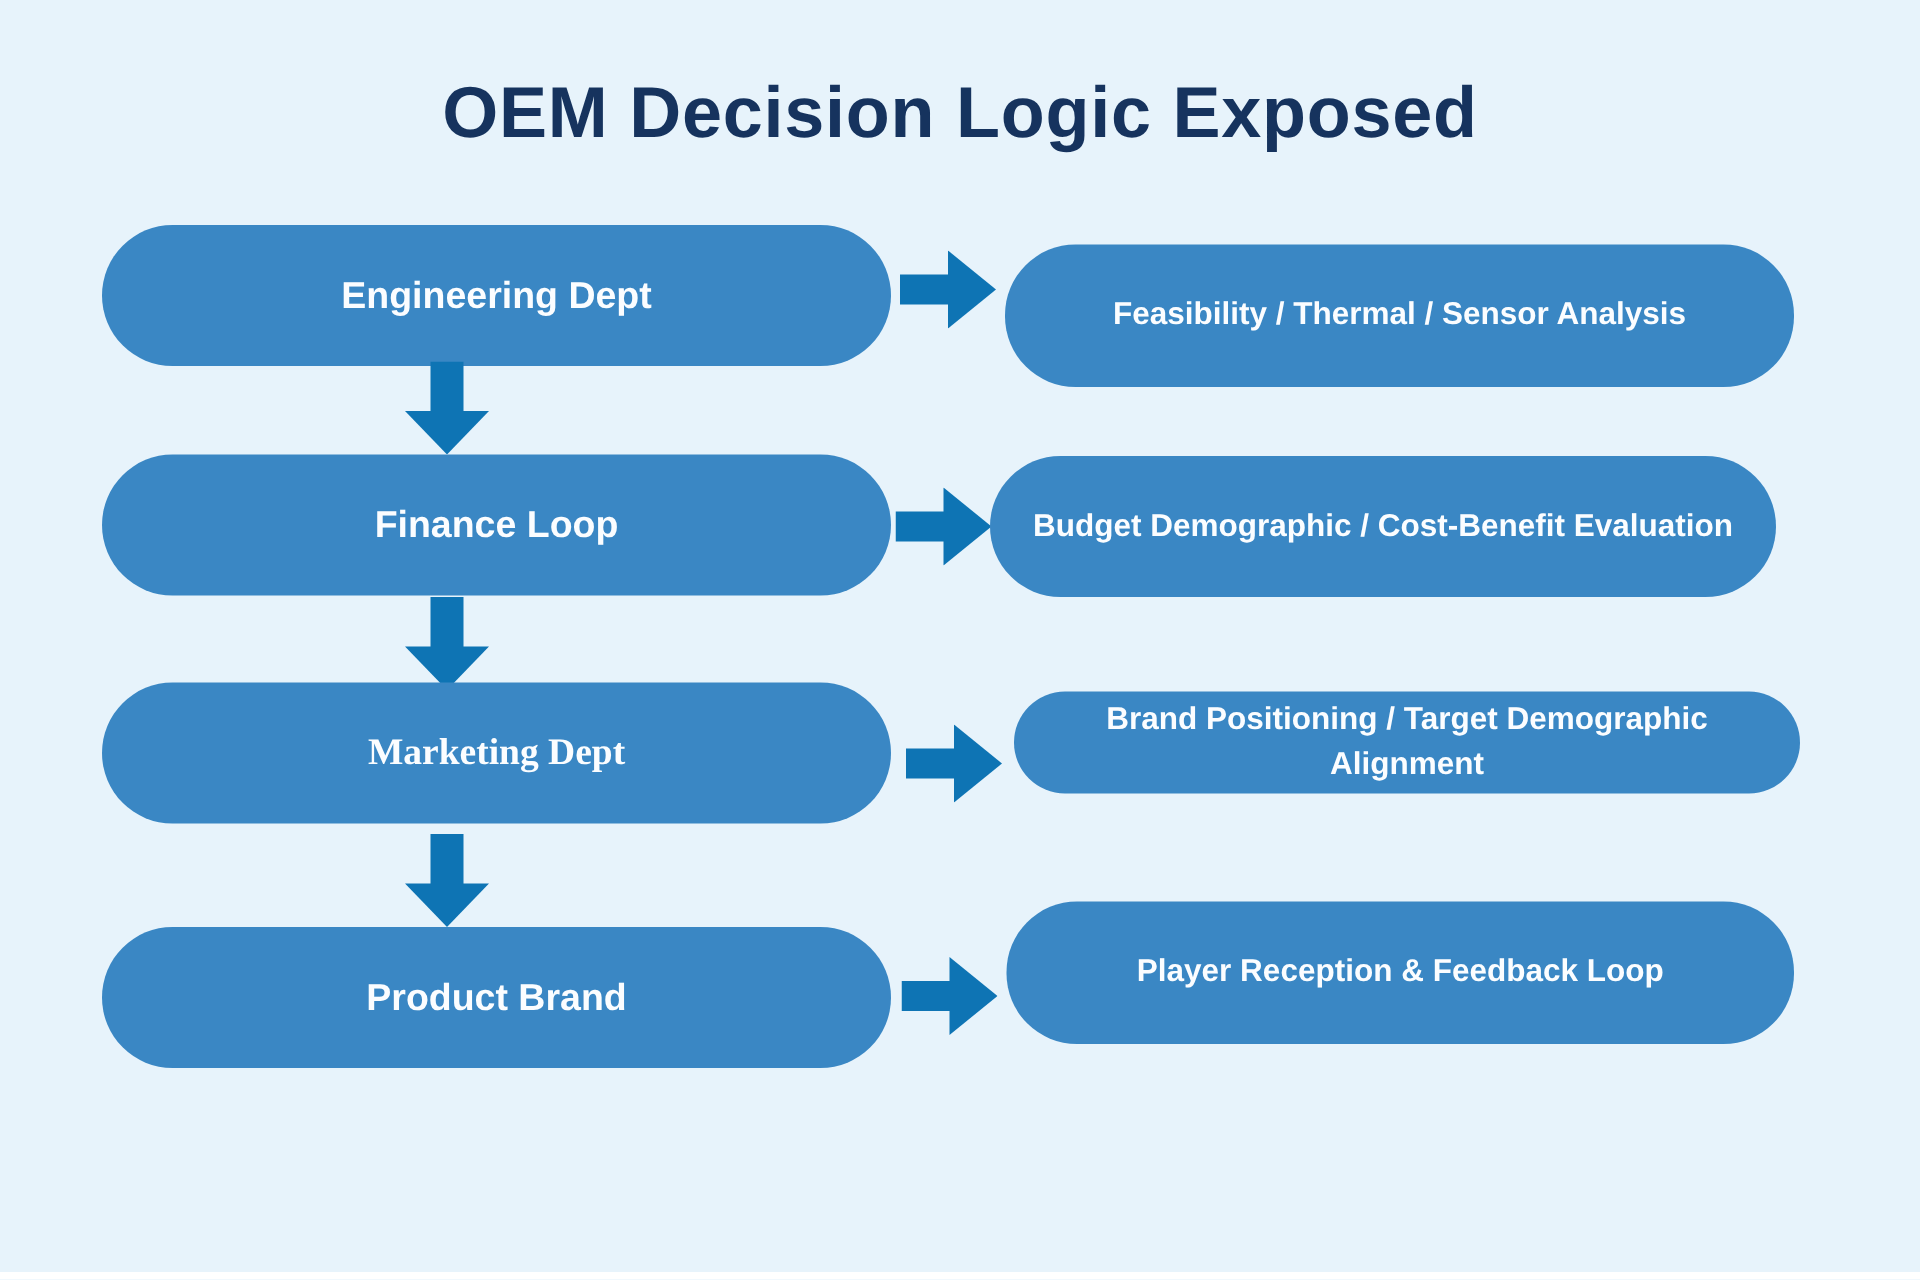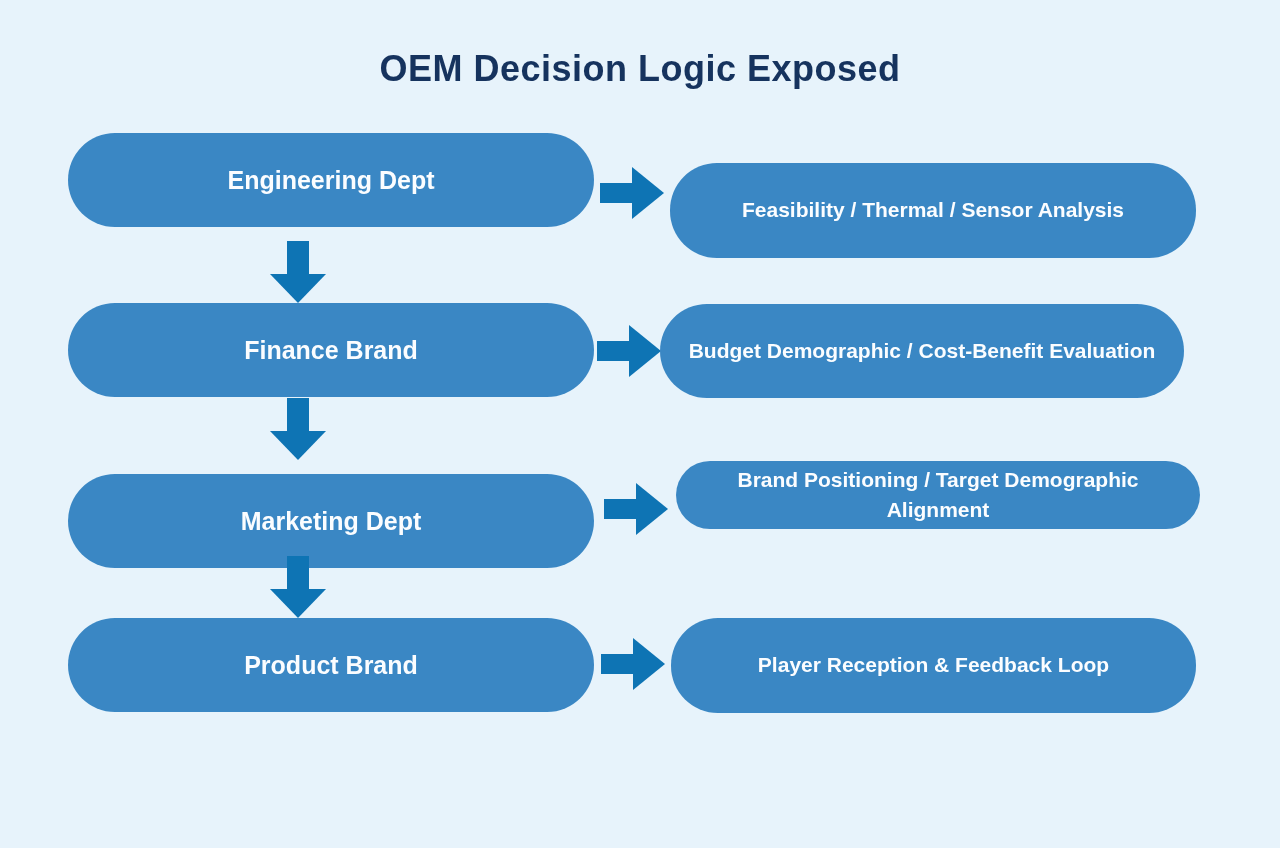--- a/index.html
+++ b/index.html
@@ -21,21 +21,21 @@
     height:853px;
     background:var(--bg);
     overflow:hidden;
   }
   .title{
     position:absolute;
     top:48px;
     left:0;
     width:100%;
     text-align:center;
-    font-size:36px;
+    font-size:48px;
     font-weight:bold;
     letter-spacing:0.5px;
     color:var(--title);
   }
   .node{
     position:absolute;
     background:var(--node);
     border-radius:47px;
     display:flex;
     align-items:center;
@@ -48,28 +48,28 @@
     left:68px;
     width:526px;
     height:94px;
     font-size:25px;
   }
   .node.right{
     font-size:21px;
     line-height:1.45;
     padding:0 10px;
   }
-  .left.r1{top:133px;text-align:right;}
+  .left.r1{top:150px;text-align:right;}
   .left.r2{top:303px;}
-  .left.r3{top:474px;}
+  .left.r3{top:455px;font-family:Liberation Serif, serif;}
   .left.r4{top:618px;}
   .right.r1{top:143px;left:670px;width:526px;height:95px;margin-top:20px;}
   .right.r2{top:304px;left:660px;width:524px;height:94px;}
   .right.r3{top:461px;left:676px;width:524px;height:68px;}
-  .right.r4{top:618px;left:671px;width:525px;height:95px;}
+  .right.r4{top:601px;left:671px;width:525px;height:95px;}
   .harrow{position:absolute;width:64px;height:52px;}
   .harrow.r1{left:600px;top:167px;}
   .harrow.r2{left:597px;top:325px;}
   .harrow.r3{left:604px;top:483px;}
   .harrow.r4{left:601px;top:638px;}
   .varrow{position:absolute;left:270px;width:56px;height:62px;}
   .varrow.g1{top:241px;}
   .varrow.g2{top:398px;}
   .varrow.g3{top:556px;}
   .harrow svg,.varrow svg{display:block;width:100%;height:100%;}
@@ -102,21 +102,21 @@
   </div>
 
   <div class="varrow g1">
     <svg viewBox="0 0 56 62" xmlns="http://www.w3.org/2000/svg">
       <rect class="arrow-fill" x="17" y="0" width="22" height="36"></rect>
       <polygon class="arrow-fill" points="0,33 56,33 28,62"></polygon>
     </svg>
   </div>
 
   <div class="node left r2">
-    <span>Finance Brand</span>
+    <span>Finance Loop</span>
   </div>
   <div class="harrow r2">
     <svg viewBox="0 0 64 52" xmlns="http://www.w3.org/2000/svg">
       <rect class="arrow-fill" x="0" y="16" width="34" height="20"></rect>
       <polygon class="arrow-fill" points="32,0 64,26 32,52"></polygon>
     </svg>
   </div>
   <div class="node right r2">
     <span>Budget Demographic / Cost-Benefit Evaluation</span>
   </div>

